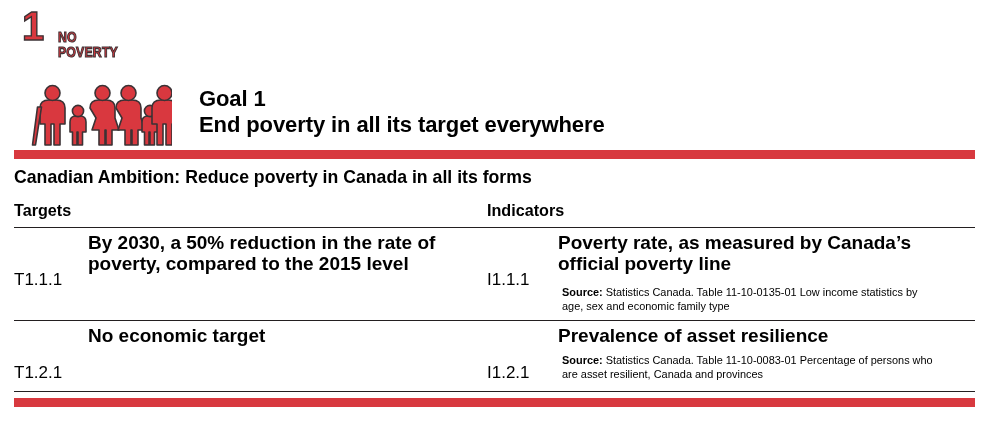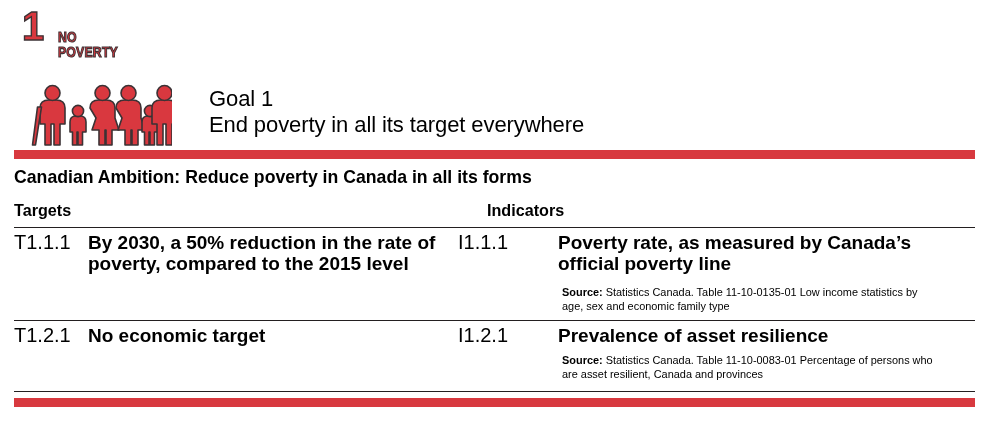--- a/index.html
+++ b/index.html
@@ -68,25 +68,24 @@
     width: 150px;
     height: 72px;
   }
   .family-icon svg { display: block; }
 
   
   .goal-title {
     position: absolute;
     left: 199px;
     top: 86px;
-    font-weight: normal;
+    font-weight: bold;
     font-size: 22px;
     line-height: 26px;
     letter-spacing: -0.1px;
-    margin-left: 10px;
   }
   .goal-title .line1 { display: block; }
   .goal-title .line2 { display: block; }
 
   
   .rule-red {
     position: absolute;
     left: 14px;
     width: 961px;
     background: #d8393f;
@@ -136,25 +135,26 @@
   .row {
     position: absolute;
     left: 0;
     width: 988px;
   }
   .row.row1 { top: 232px; }
   .row.row2 { top: 325px; }
 
   .cell-code {
     position: absolute;
-    font-size: 20px;
+    font-size: 17px;
     line-height: 21px;
+    margin-top: 37px;
   }
   .cell-code.target-code    { left: 14px; }
-  .cell-code.indicator-code { left: 458px; }
+  .cell-code.indicator-code { left: 487px; }
 
   .cell-text {
     position: absolute;
     font-size: 19px;
     line-height: 21px;
     font-weight: bold;
   }
   .cell-text.target-text    { left: 88px;  width: 370px; }
   .cell-text.indicator-text { left: 558px; width: 400px; }
 

